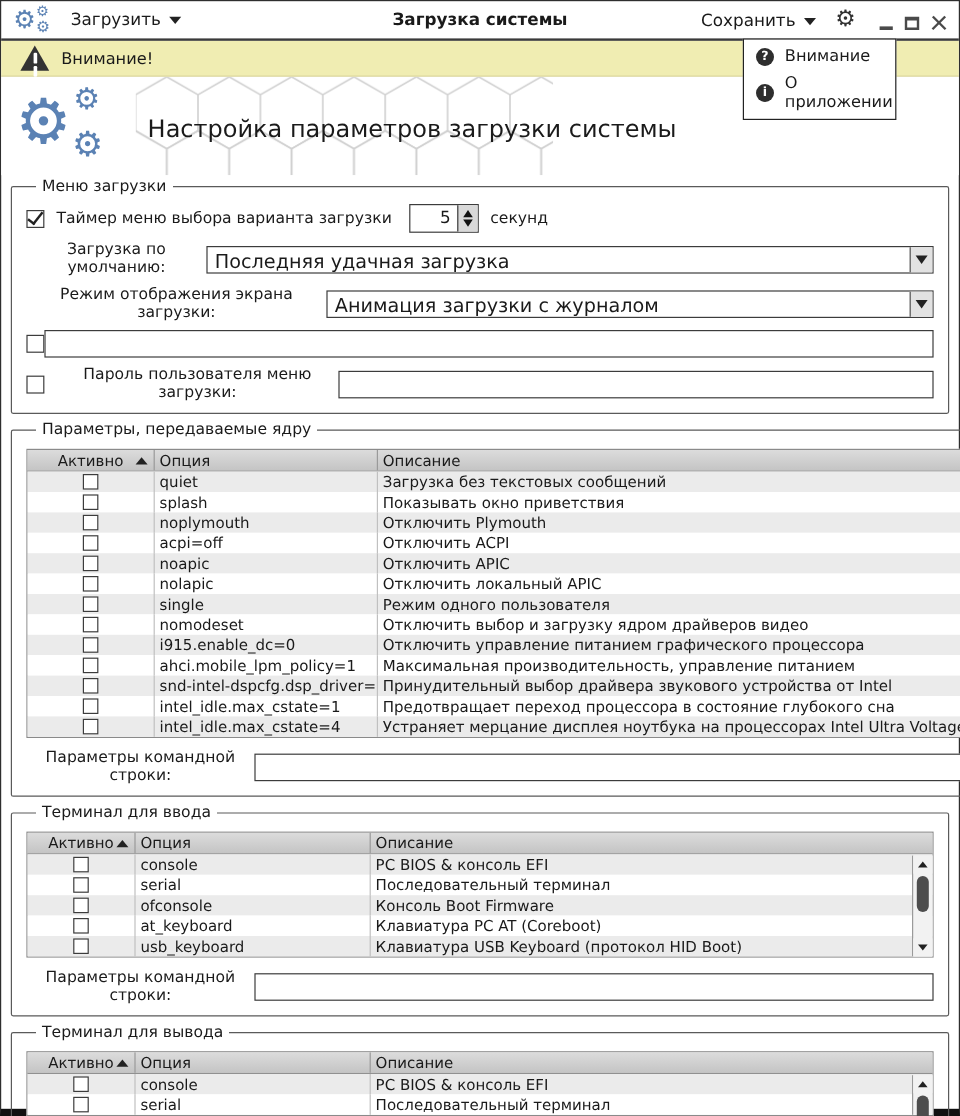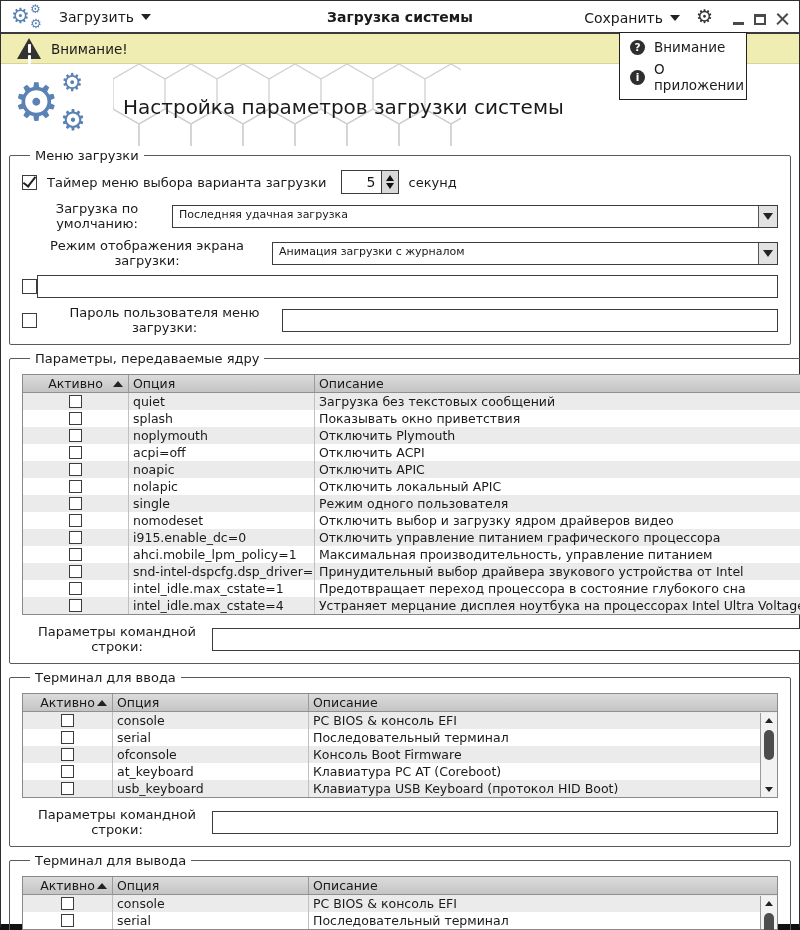--- a/index.html
+++ b/index.html
@@ -70,21 +70,21 @@
   .cb.small { width:13px; height:13px; flex:0 0 13px; border-width:1px; }
 
   .spin { display:flex; margin-left:14px; border:1.5px solid #3c3c3c; height:24px; width:58px; background:#fff; }
   .spin-val { flex:1; text-align:right; font-size:14px; padding:3px 5px 0 0; }
   .spin-btn { width:17px; background:#d9d9d9; border-left:1.5px solid #3c3c3c; display:flex;
     flex-direction:column; align-items:center; justify-content:center; gap:2px; }
   .tri-s-up { width:0; height:0; border-left:4.5px solid transparent; border-right:4.5px solid transparent; border-bottom:6px solid #111; }
   .tri-s-dn { width:0; height:0; border-left:4.5px solid transparent; border-right:4.5px solid transparent; border-top:6px solid #111; }
 
   .combo { display:flex; flex:1; height:23px; border:1.5px solid #3c3c3c; background:#fff; align-items:stretch; }
-  .combo-val { flex:1; font-size:11px; padding:2px 6px; white-space:nowrap; overflow:hidden; }
+  .combo-val { flex:1; font-size:16px; padding:2px 6px; white-space:nowrap; overflow:hidden; }
   .combo-btn { width:19px; background:#e2e2e2; border-left:1.5px solid #555; display:flex; align-items:center; justify-content:center; }
   .combo-btn .tri-down { border-left-width:5.5px; border-right-width:5.5px; border-top-width:7px; }
   .tinput { flex:1; height:23px; border:1.5px solid #3c3c3c; background:#fff; font-family:inherit; font-size:13px; padding:0 6px; }
 
   .w150 { width:150px; flex:0 0 150px; } .w250 { width:250px; flex:0 0 250px; }
   .wlbl-cb { width:235px; flex:0 0 235px; margin-left:10px; }
   .w190 { width:190px; flex:0 0 190px; }
 
   
   .dtable { border:1px solid #8a8a8a; margin-top:4px; position:relative; background:#fff; }

